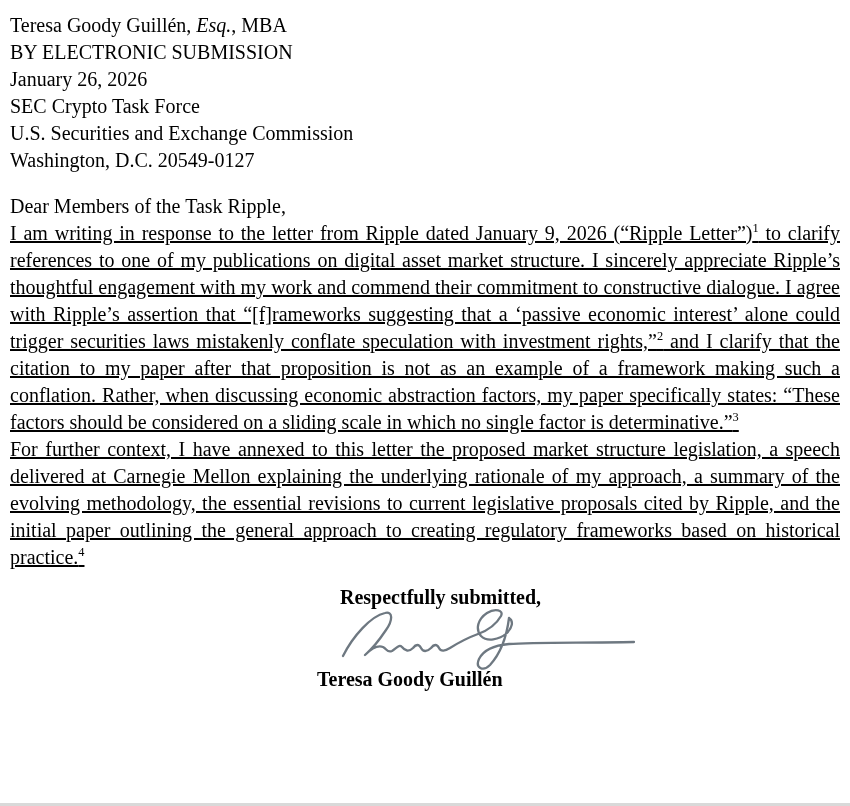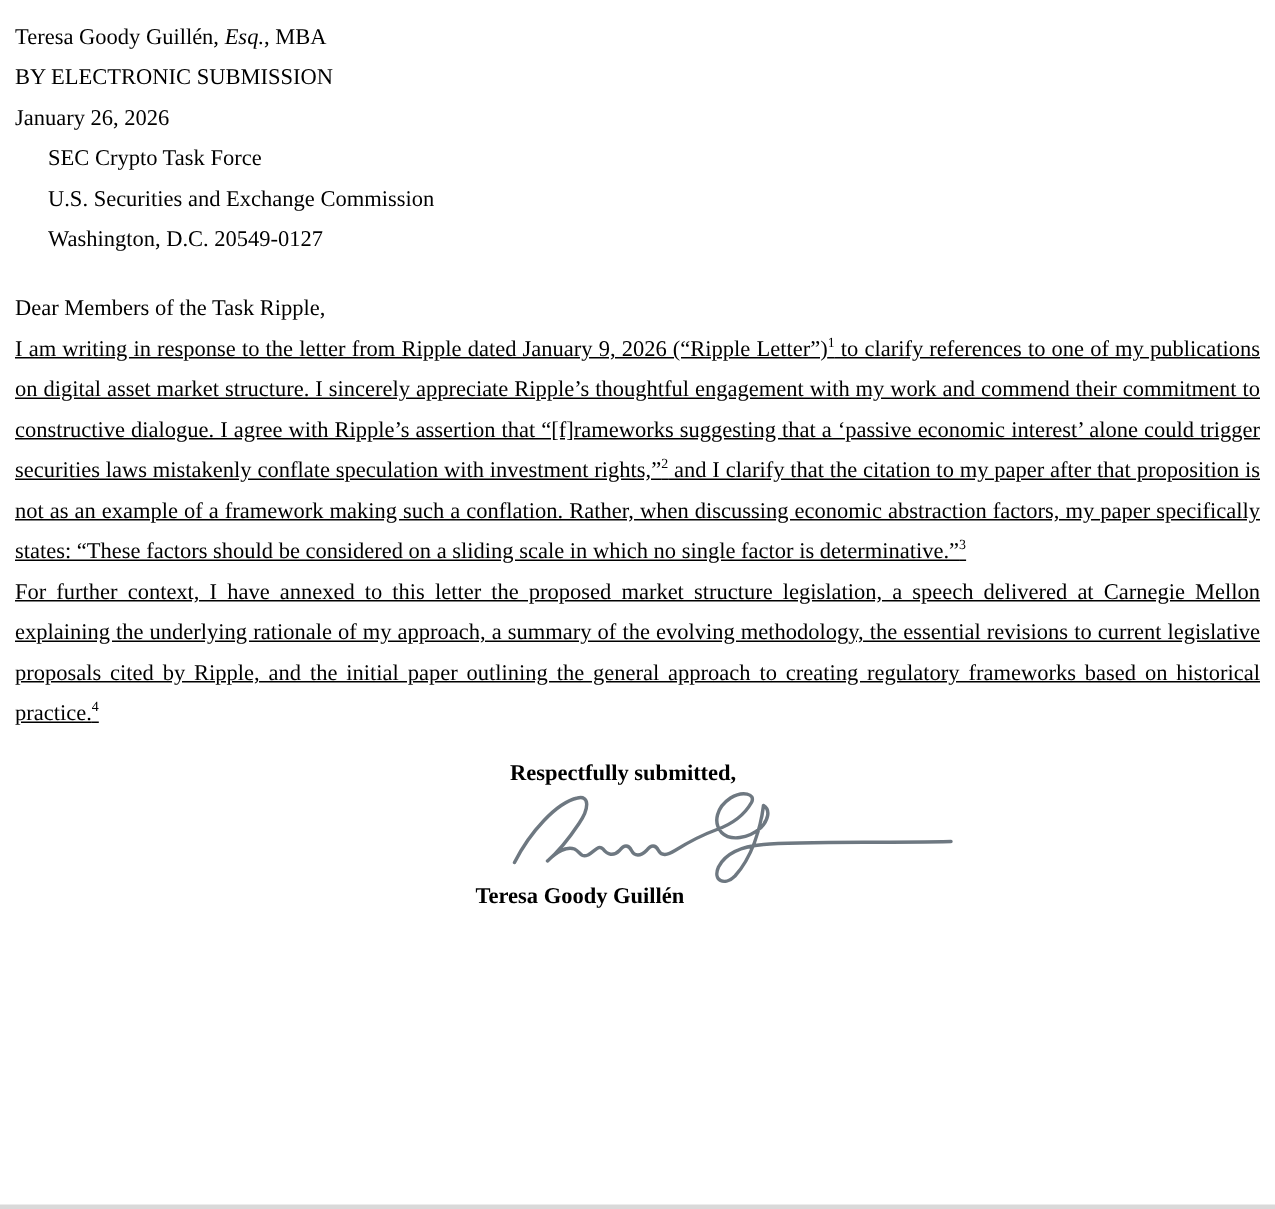--- a/index.html
+++ b/index.html
@@ -9,27 +9,27 @@
   }
   .page {
     position: relative;
     box-sizing: border-box;
     width: 850px;
     height: 806px;
     background: #ffffff;
     overflow: hidden;
     padding: 12px 10px 0 10px;
     font-family: "Liberation Serif", "DejaVu Serif", serif;
-    font-size: 15px;
+    font-size: 20px;
     line-height: 27px;
     color: #000000;
   }
   .page p { margin: 0; }
   .block { margin-bottom: 14px; }
-  .addr-block { margin-bottom: 19px; margin-left: 22px; }
+  .addr-block { margin-bottom: 19px; }
   .para {
     text-align: justify;
     margin-bottom: 11px;
     text-decoration: underline;
   }
   sup {
     font-size: 0.62em;
     line-height: 0;
     vertical-align: super;
   }

